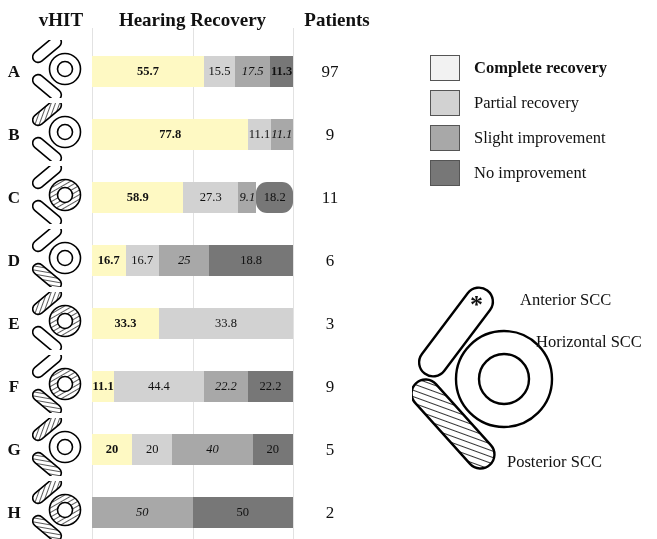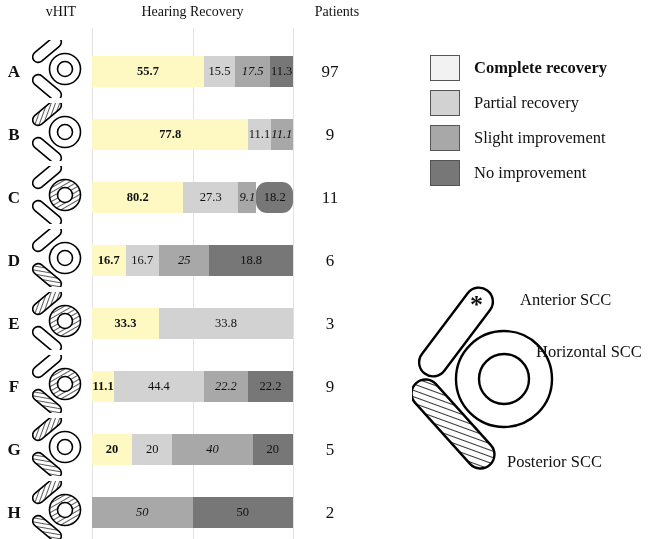--- a/index.html
+++ b/index.html
@@ -7,21 +7,21 @@
     width:657px;height:539px;
     background:#ffffff;
     font-family:"Liberation Serif", serif;
     color:#111;
     overflow:hidden;
     position:relative;
   }
   #root{position:relative;width:657px;height:539px;}
 
   
-  .hdr{position:absolute;top:0;height:24px;line-height:24px;font-weight:normal;font-size:14px;}
+  .hdr{position:absolute;top:8px;height:24px;line-height:24px;font-weight:bold;font-size:19px;}
   .hdr-vhit{left:30px;width:62px;text-align:center;}
   .hdr-rec{left:92px;width:201px;text-align:center;}
   .hdr-pat{left:300px;width:74px;text-align:center;}
 
   
   #plot{position:absolute;left:0;top:28px;width:400px;height:511px;}
   .gridline{position:absolute;top:0;bottom:0;width:1px;background:#e2e2e2;}
   .gl-0{left:92px;}
   .gl-50{left:193px;}
   .gl-100{left:293px;}
@@ -52,21 +52,21 @@
   .sw-slight  {background:#a8a8a8;}
   .sw-none    {background:#777777;}
   .legend-label{font-size:16.5px;}
   .legend-label.strong{font-weight:bold;}
 
   
   #scc{position:absolute;left:412px;top:282px;width:245px;height:210px;}
   #scc svg{display:block;}
   .scc-txt{position:absolute;font-size:16.5px;white-space:nowrap;}
   .scc-ant{left:108px;top:8px;}
-  .scc-hor{left:124px;top:60px;}
+  .scc-hor{left:124px;top:50px;}
   .scc-pos{left:95px;top:170px;}
   .scc-star{position:absolute;left:58px;top:10px;font-size:26px;font-weight:bold;line-height:1;}
 </style>
 </head>
 <body>
 
 <div id="root">
 
   <div class="hdr hdr-vhit">vHIT</div>
   <div class="hdr hdr-rec">Hearing Recovery</div>
@@ -90,21 +90,21 @@
               <circle cx="33" cy="29" r="15.5" fill="#fff" stroke="#000" stroke-width="1.6"></circle>
               <circle cx="33" cy="29" r="7.5" fill="#fff" stroke="#000" stroke-width="1.6"></circle>
               <rect x="-2" y="4" width="34" height="11" rx="5.5" ry="5.5" fill="#fff" stroke="#000" stroke-width="1.6" transform="rotate(-40 15 9.5)"></rect>
               <rect x="-2" y="42" width="34" height="11" rx="5.5" ry="5.5" fill="#fff" stroke="#000" stroke-width="1.6" transform="rotate(40 15 47.5)"></rect>
             </svg>
           </div>
           <div class="bar">
             <div class="seg complete" style="width: 55.7%;">55.7</div>
             <div class="seg partial" style="width: 15.5%;">15.5</div>
             <div class="seg slight" style="width: 17.5%;">17.5</div>
-            <div class="seg none" style="width: 11.3%;">11.3</div>
+            <div class="seg none" style="width: 11.3%; font-weight: bold;">11.3</div>
           </div>
           <div class="pat">97</div>
         </div>
         <div class="row" style="top: 75px;">
           <div class="rowlabel">B</div>
           <div class="icon">
             <svg width="56" height="58" viewBox="0 0 56 58">
               <defs>
                 <pattern id="hx1" patternUnits="userSpaceOnUse" width="4" height="4" patternTransform="rotate(-30)">
                   <rect width="4" height="4" fill="#fff"></rect>
@@ -134,21 +134,21 @@
                   <line x1="0" y1="0" x2="4" y2="0" stroke="#000" stroke-width="1.3"></line>
                 </pattern>
               </defs>
               <circle cx="33" cy="29" r="15.5" fill="url(#hx2)" stroke="#000" stroke-width="1.6"></circle>
               <circle cx="33" cy="29" r="7.5" fill="#fff" stroke="#000" stroke-width="1.6"></circle>
               <rect x="-2" y="4" width="34" height="11" rx="5.5" ry="5.5" fill="#fff" stroke="#000" stroke-width="1.6" transform="rotate(-40 15 9.5)"></rect>
               <rect x="-2" y="42" width="34" height="11" rx="5.5" ry="5.5" fill="#fff" stroke="#000" stroke-width="1.6" transform="rotate(40 15 47.5)"></rect>
             </svg>
           </div>
           <div class="bar">
-            <div class="seg complete" style="width: 45.5%;">80.2</div>
+            <div class="seg complete" style="width: 45.5%;">58.9</div>
             <div class="seg partial" style="width: 27.3%;">27.3</div>
             <div class="seg slight" style="width: 9.1%;">9.1</div>
             <div class="seg none" style="width: 18.2%; border-radius: 11px;">18.2</div>
           </div>
           <div class="pat">11</div>
         </div>
         <div class="row" style="top: 201px;">
           <div class="rowlabel">D</div>
           <div class="icon">
             <svg width="56" height="58" viewBox="0 0 56 58">

